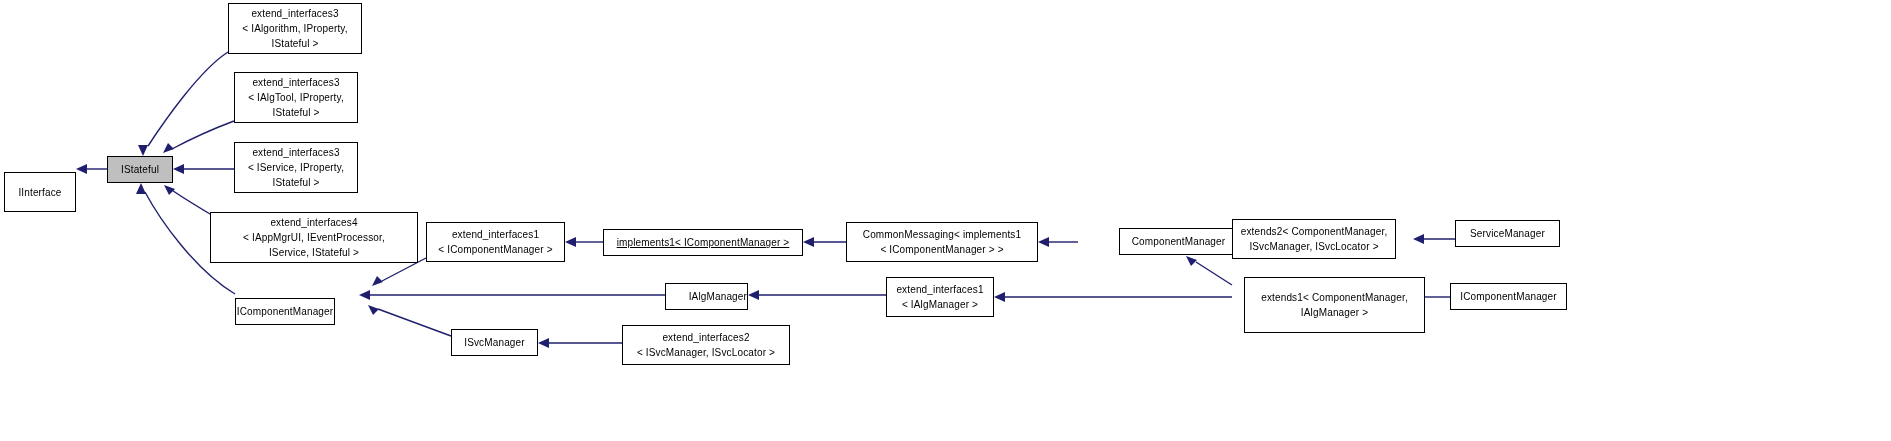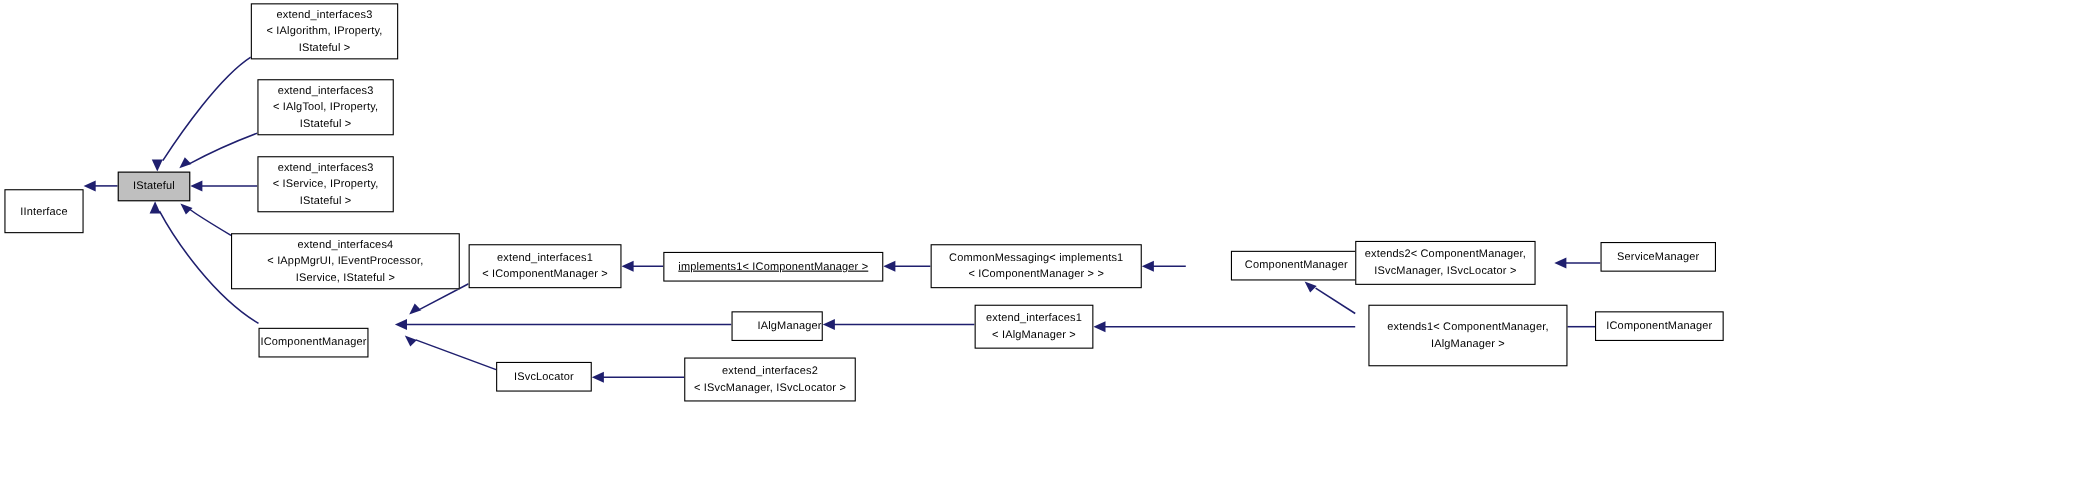--- a/index.html
+++ b/index.html
@@ -135,23 +135,23 @@
     </svg>
 
   <div id="node-layer">
       <div class="node" title="IInterface" style="left: 4px; top: 172px; width: 72px; height: 40px;"><span class="line1">IInterface</span></div>
       <div class="node highlight" title="IStateful" style="left: 107px; top: 156px; width: 66px; height: 27px;"><span class="line1">IStateful</span></div>
       <div class="node" title="extend_interfaces3&lt; IAlgorithm, IProperty, IStateful &gt;" style="left: 228px; top: 3px; width: 134px; height: 51px;"><span class="line1">extend_interfaces3</span><span class="line2">&lt; IAlgorithm, IProperty,</span><span class="line3">IStateful &gt;</span></div>
       <div class="node" title="extend_interfaces3&lt; IAlgTool, IProperty, IStateful &gt;" style="left: 234px; top: 72px; width: 124px; height: 51px;"><span class="line1">extend_interfaces3</span><span class="line2">&lt; IAlgTool, IProperty,</span><span class="line3">IStateful &gt;</span></div>
       <div class="node" title="extend_interfaces3&lt; IService, IProperty, IStateful &gt;" style="left: 234px; top: 142px; width: 124px; height: 51px;"><span class="line1">extend_interfaces3</span><span class="line2">&lt; IService, IProperty,</span><span class="line3">IStateful &gt;</span></div>
       <div class="node" title="extend_interfaces4&lt; IAppMgrUI, IEventProcessor, IService, IStateful &gt;" style="left: 210px; top: 212px; width: 208px; height: 51px;"><span class="line1">extend_interfaces4</span><span class="line2">&lt; IAppMgrUI, IEventProcessor,</span><span class="line3">IService, IStateful &gt;</span></div>
       <div class="node" title="IComponentManager" style="left: 235px; top: 298px; width: 100px; height: 27px;"><span class="line1">IComponentManager</span></div>
-      <div class="node" title="ISvcManager" style="left: 451px; top: 329px; width: 87px; height: 27px;"><span class="line1">ISvcLocator</span></div>
+      <div class="node" title="ISvcManager" style="left: 451px; top: 329px; width: 87px; height: 27px;"><span class="line1">ISvcManager</span></div>
       <div class="node" title="extend_interfaces1&lt; IComponentManager &gt;" style="left: 426px; top: 222px; width: 139px; height: 40px;"><span class="line1">extend_interfaces1</span><span class="line2">&lt; IComponentManager &gt;</span></div>
-      <div class="node" title="extend_interfaces2&lt; ISvcManager, ISvcLocator &gt;" style="left: 622px; top: 325px; width: 156px; height: 40px;"><span class="line1">extend_interfaces2</span><span class="line2">&lt; ISvcManager, ISvcLocator &gt;</span></div>
+      <div class="node" title="extend_interfaces2&lt; ISvcManager, ISvcLocator &gt;" style="left: 622px; top: 325px; width: 168px; height: 40px;"><span class="line1">extend_interfaces2</span><span class="line2">&lt; ISvcManager, ISvcLocator &gt;</span></div>
       <div class="node" title="implements1&lt; IComponentManager &gt;" style="left: 603px; top: 229px; width: 200px; height: 27px; text-decoration: underline;"><span class="line1">implements1&lt; IComponentManager &gt;</span></div>
       <div class="node" title="CommonMessaging&lt; implements1&lt; IComponentManager &gt; &gt;" style="left: 846px; top: 222px; width: 192px; height: 40px;"><span class="line1">CommonMessaging&lt; implements1</span><span class="line2">&lt; IComponentManager &gt; &gt;</span></div>
       <div class="node" title="IAlgManager" style="left: 665px; top: 283px; width: 83px; height: 27px; align-items: flex-end;"><span class="line1">IAlgManager</span></div>
       <div class="node" title="extend_interfaces1&lt; IAlgManager &gt;" style="left: 886px; top: 277px; width: 108px; height: 40px;"><span class="line1">extend_interfaces1</span><span class="line2">&lt; IAlgManager &gt;</span></div>
       <div class="node" title="ComponentManager" style="left: 1078px; top: 228px; width: 119px; height: 27px; margin-left: 41px;"><span class="line1">ComponentManager</span></div>
       <div class="node" title="extends2&lt; ComponentManager, ISvcManager, ISvcLocator &gt;" style="left: 1232px; top: 219px; width: 164px; height: 40px;"><span class="line1">extends2&lt; ComponentManager,</span><span class="line2">ISvcManager, ISvcLocator &gt;</span></div>
       <div class="node" title="ServiceManager" style="left: 1455px; top: 220px; width: 105px; height: 27px;"><span class="line1">ServiceManager</span></div>
       <div class="node" title="extends1&lt; ComponentManager, IAlgManager &gt;" style="left: 1232px; top: 277px; width: 181px; height: 56px; margin-left: 12px;"><span class="line1">extends1&lt; ComponentManager,</span><span class="line2">IAlgManager &gt;</span></div>
       <div class="node" title="AlgorithmManager" style="left: 1450px; top: 283px; width: 117px; height: 27px;"><span class="line1">IComponentManager</span></div>
     </div>

